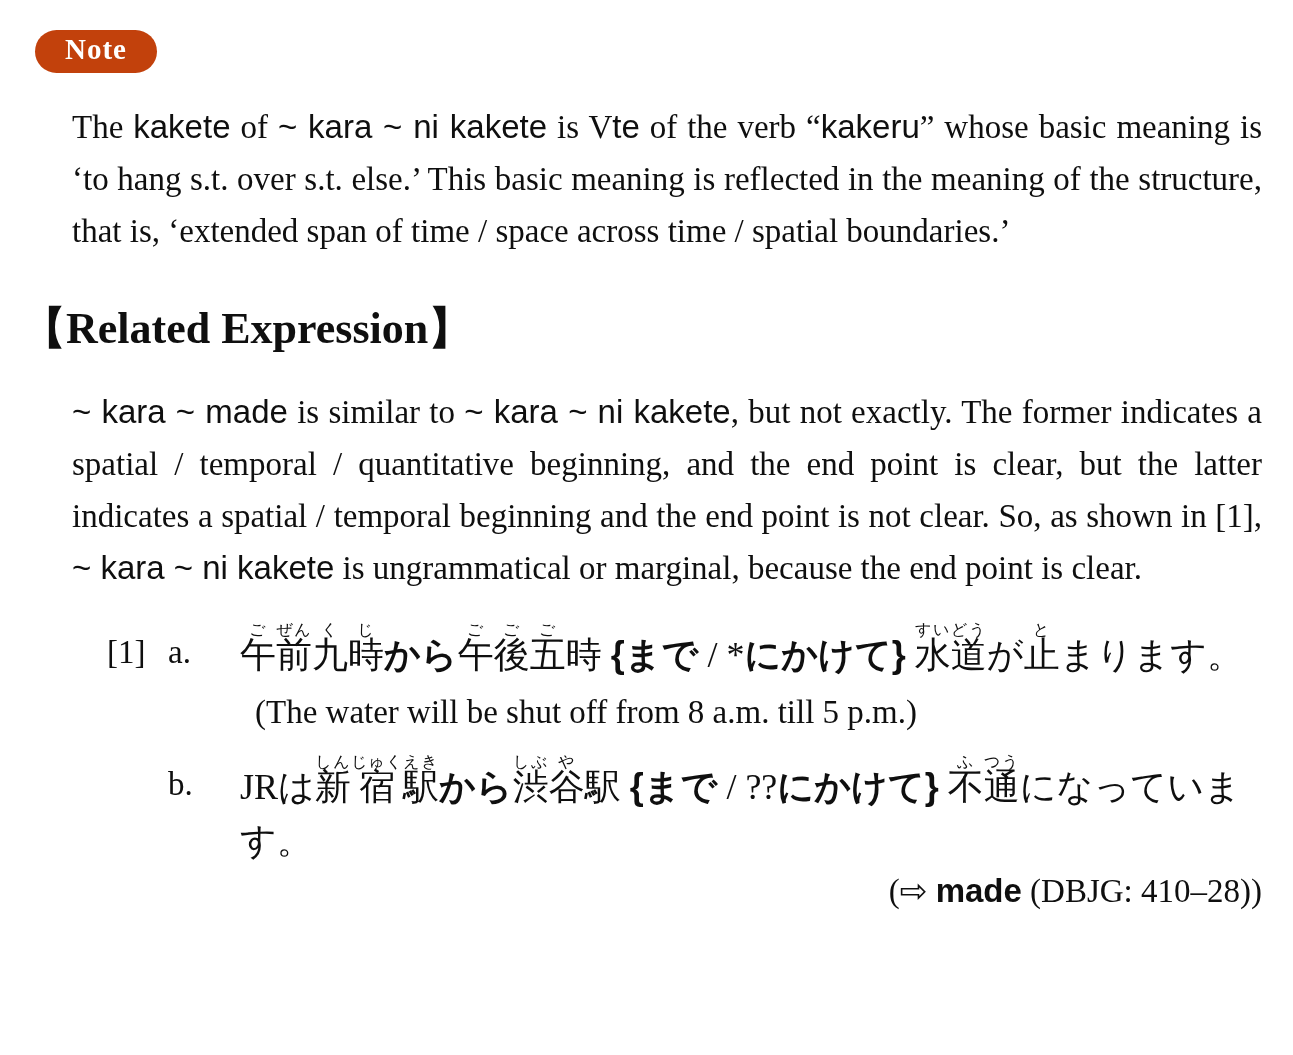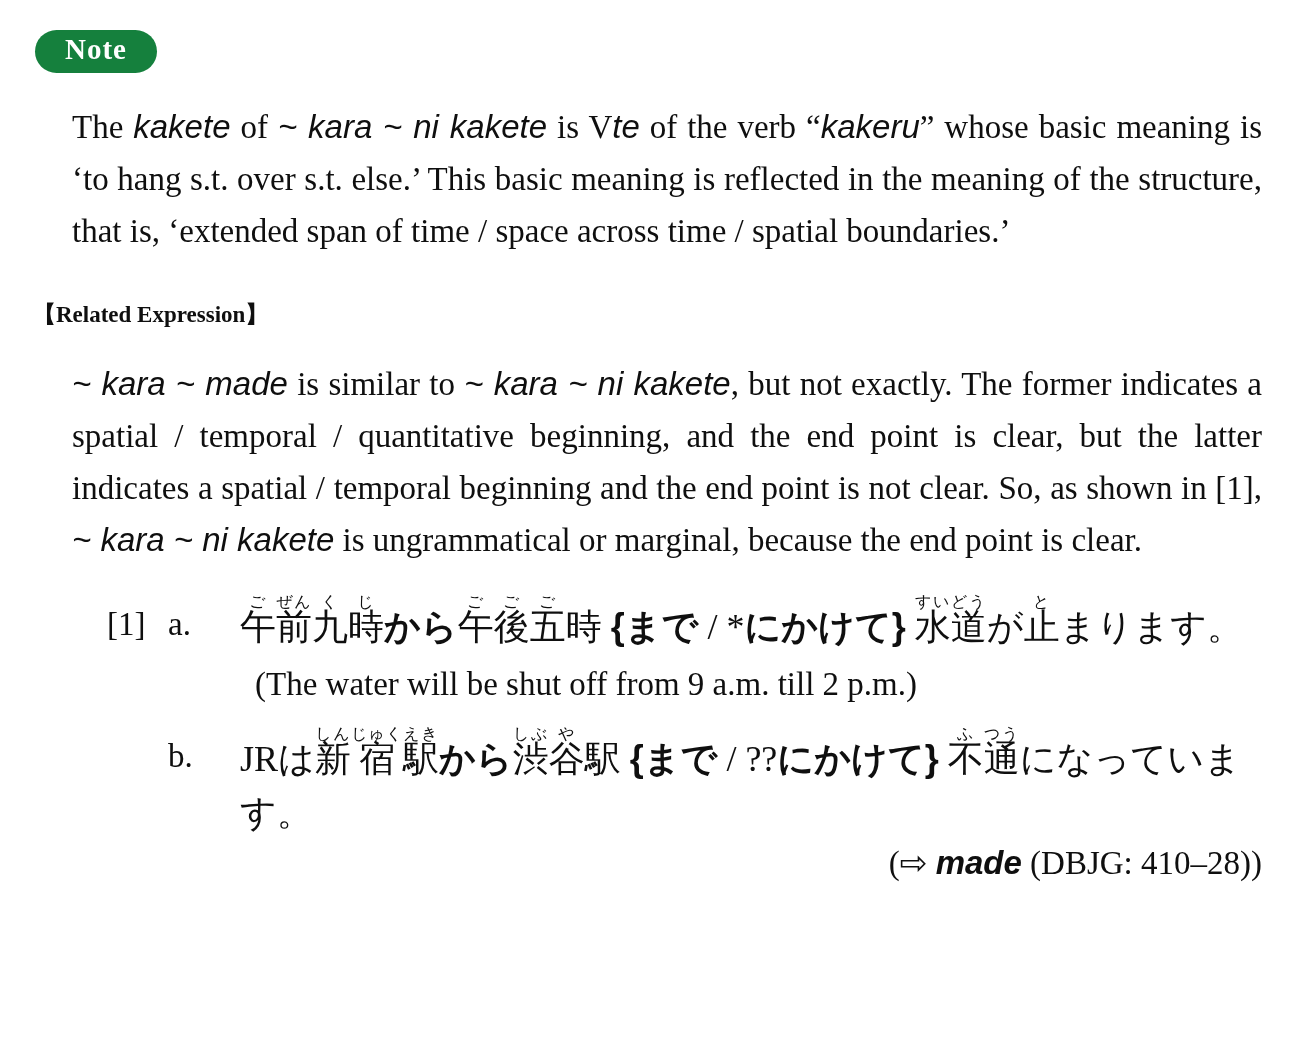--- a/index.html
+++ b/index.html
@@ -6,43 +6,43 @@
   body {
     width:1293px; height:1055px;
     background:#ffffff; color:#0f0f0f;
     font-family:"Liberation Serif", serif;
   }
   .page { position:relative; width:1293px; height:1055px; overflow:hidden; }
 
   .badge {
     display:inline-block;
     margin:30px 0 0 35px;
-    background:#15803d; color:#ffffff;
+    background:#c2410c; color:#ffffff;
     border-radius:22px;
     padding:3px 30px 7px 30px;
     font-size:29px; font-weight:bold;
     letter-spacing:1px;
   }
 
   .para {
     margin:28px 31px 0 72px;
     font-size:33px; line-height:52px;
     text-align:justify;
   }
 
   .heading {
-    margin:42px 0 0 33px;
-    font-size:23px; font-weight:bold;
+    margin:42px 0 0 22px;
+    font-size:44px; font-weight:bold;
   }
 
   
   .seg-plain { }
-  .seg-i  { font-family:"Liberation Sans", sans-serif; font-style:italic; }
+  .seg-i  { font-family:"Liberation Sans", sans-serif; }
   .seg-b  { font-family:Liberation Sans, sans-serif; font-weight:bold; }
-  .seg-bi { font-family:"Liberation Sans", sans-serif; font-weight:bold; font-style:italic; }
+  .seg-bi { font-family:"Liberation Sans", sans-serif; font-weight:bold; }
   .seg-arrow { font-family:"DejaVu Sans", sans-serif; }
 
   .examples { margin-top:18px; }
   .ex-row { display:flex; margin:0 31px 0 107px; }
   .ex-num    { width:61px; font-size:33px; padding-top:22px; }
   .ex-letter { width:72px; font-size:33px; padding-top:22px; }
   .ex-content { flex:1; }
 
   .jp-line {
     font-size:36px;
@@ -75,21 +75,21 @@
 
   <div class="para"><span class="seg-i">~ kara ~ made</span><span class="seg-plain"> is similar to </span><span class="seg-i">~ kara ~ ni kakete</span><span class="seg-plain">, but not exactly. The former indicates a spatial / temporal / quantitative beginning, and the end point is clear, but the latter indicates a spatial / temporal beginning and the end point is not clear. So, as shown in [1], </span><span class="seg-i">~ kara ~ ni kakete</span><span class="seg-plain"> is ungrammatical or marginal, because the end point is clear.</span></div>
 
   <div class="examples">
 
     <div class="ex-row">
       <div class="ex-num">[1]</div>
       <div class="ex-letter">a.</div>
       <div class="ex-content">
         <div class="jp-line"><ruby>午<rt>ご</rt>前<rt>ぜん</rt>九<rt>く</rt>時<rt>じ</rt></ruby><span class="seg-b">から</span><ruby>午<rt>ご</rt>後<rt>ご</rt>五<rt>ご</rt>時<rt></rt></ruby><span class="seg-plain"> </span><span class="seg-b">{まで</span><span class="seg-plain"> / *</span><span class="seg-b">にかけて}</span><span class="seg-plain"> </span><ruby>水<rt>すい</rt>道<rt>どう</rt></ruby><span class="seg-plain">が</span><ruby>止<rt>と</rt></ruby><span class="seg-plain">まります。</span></div>
-        <div class="trans">(The water will be shut off from 9 a.m. till 2 p.m.)</div>
+        <div class="trans">(The water will be shut off from 8 a.m. till 5 p.m.)</div>
       </div>
     </div>
 
     <div class="ex-row">
       <div class="ex-num"></div>
       <div class="ex-letter">b.</div>
       <div class="ex-content">
         <div class="jp-line"><span class="seg-plain">JRは</span><ruby>新<rt>しん</rt>宿<rt>じゅく</rt>駅<rt>えき</rt></ruby><span class="seg-b">から</span><ruby>渋<rt>しぶ</rt>谷<rt>や</rt>駅<rt></rt></ruby><span class="seg-plain"> </span><span class="seg-b">{まで</span><span class="seg-plain"> / ??</span><span class="seg-b">にかけて}</span><span class="seg-plain"> </span><ruby>不<rt>ふ</rt>通<rt>つう</rt></ruby><span class="seg-plain">になっていま</span></div>
         <div class="jp-line cont"><span class="seg-plain">す。</span></div>
       </div>

